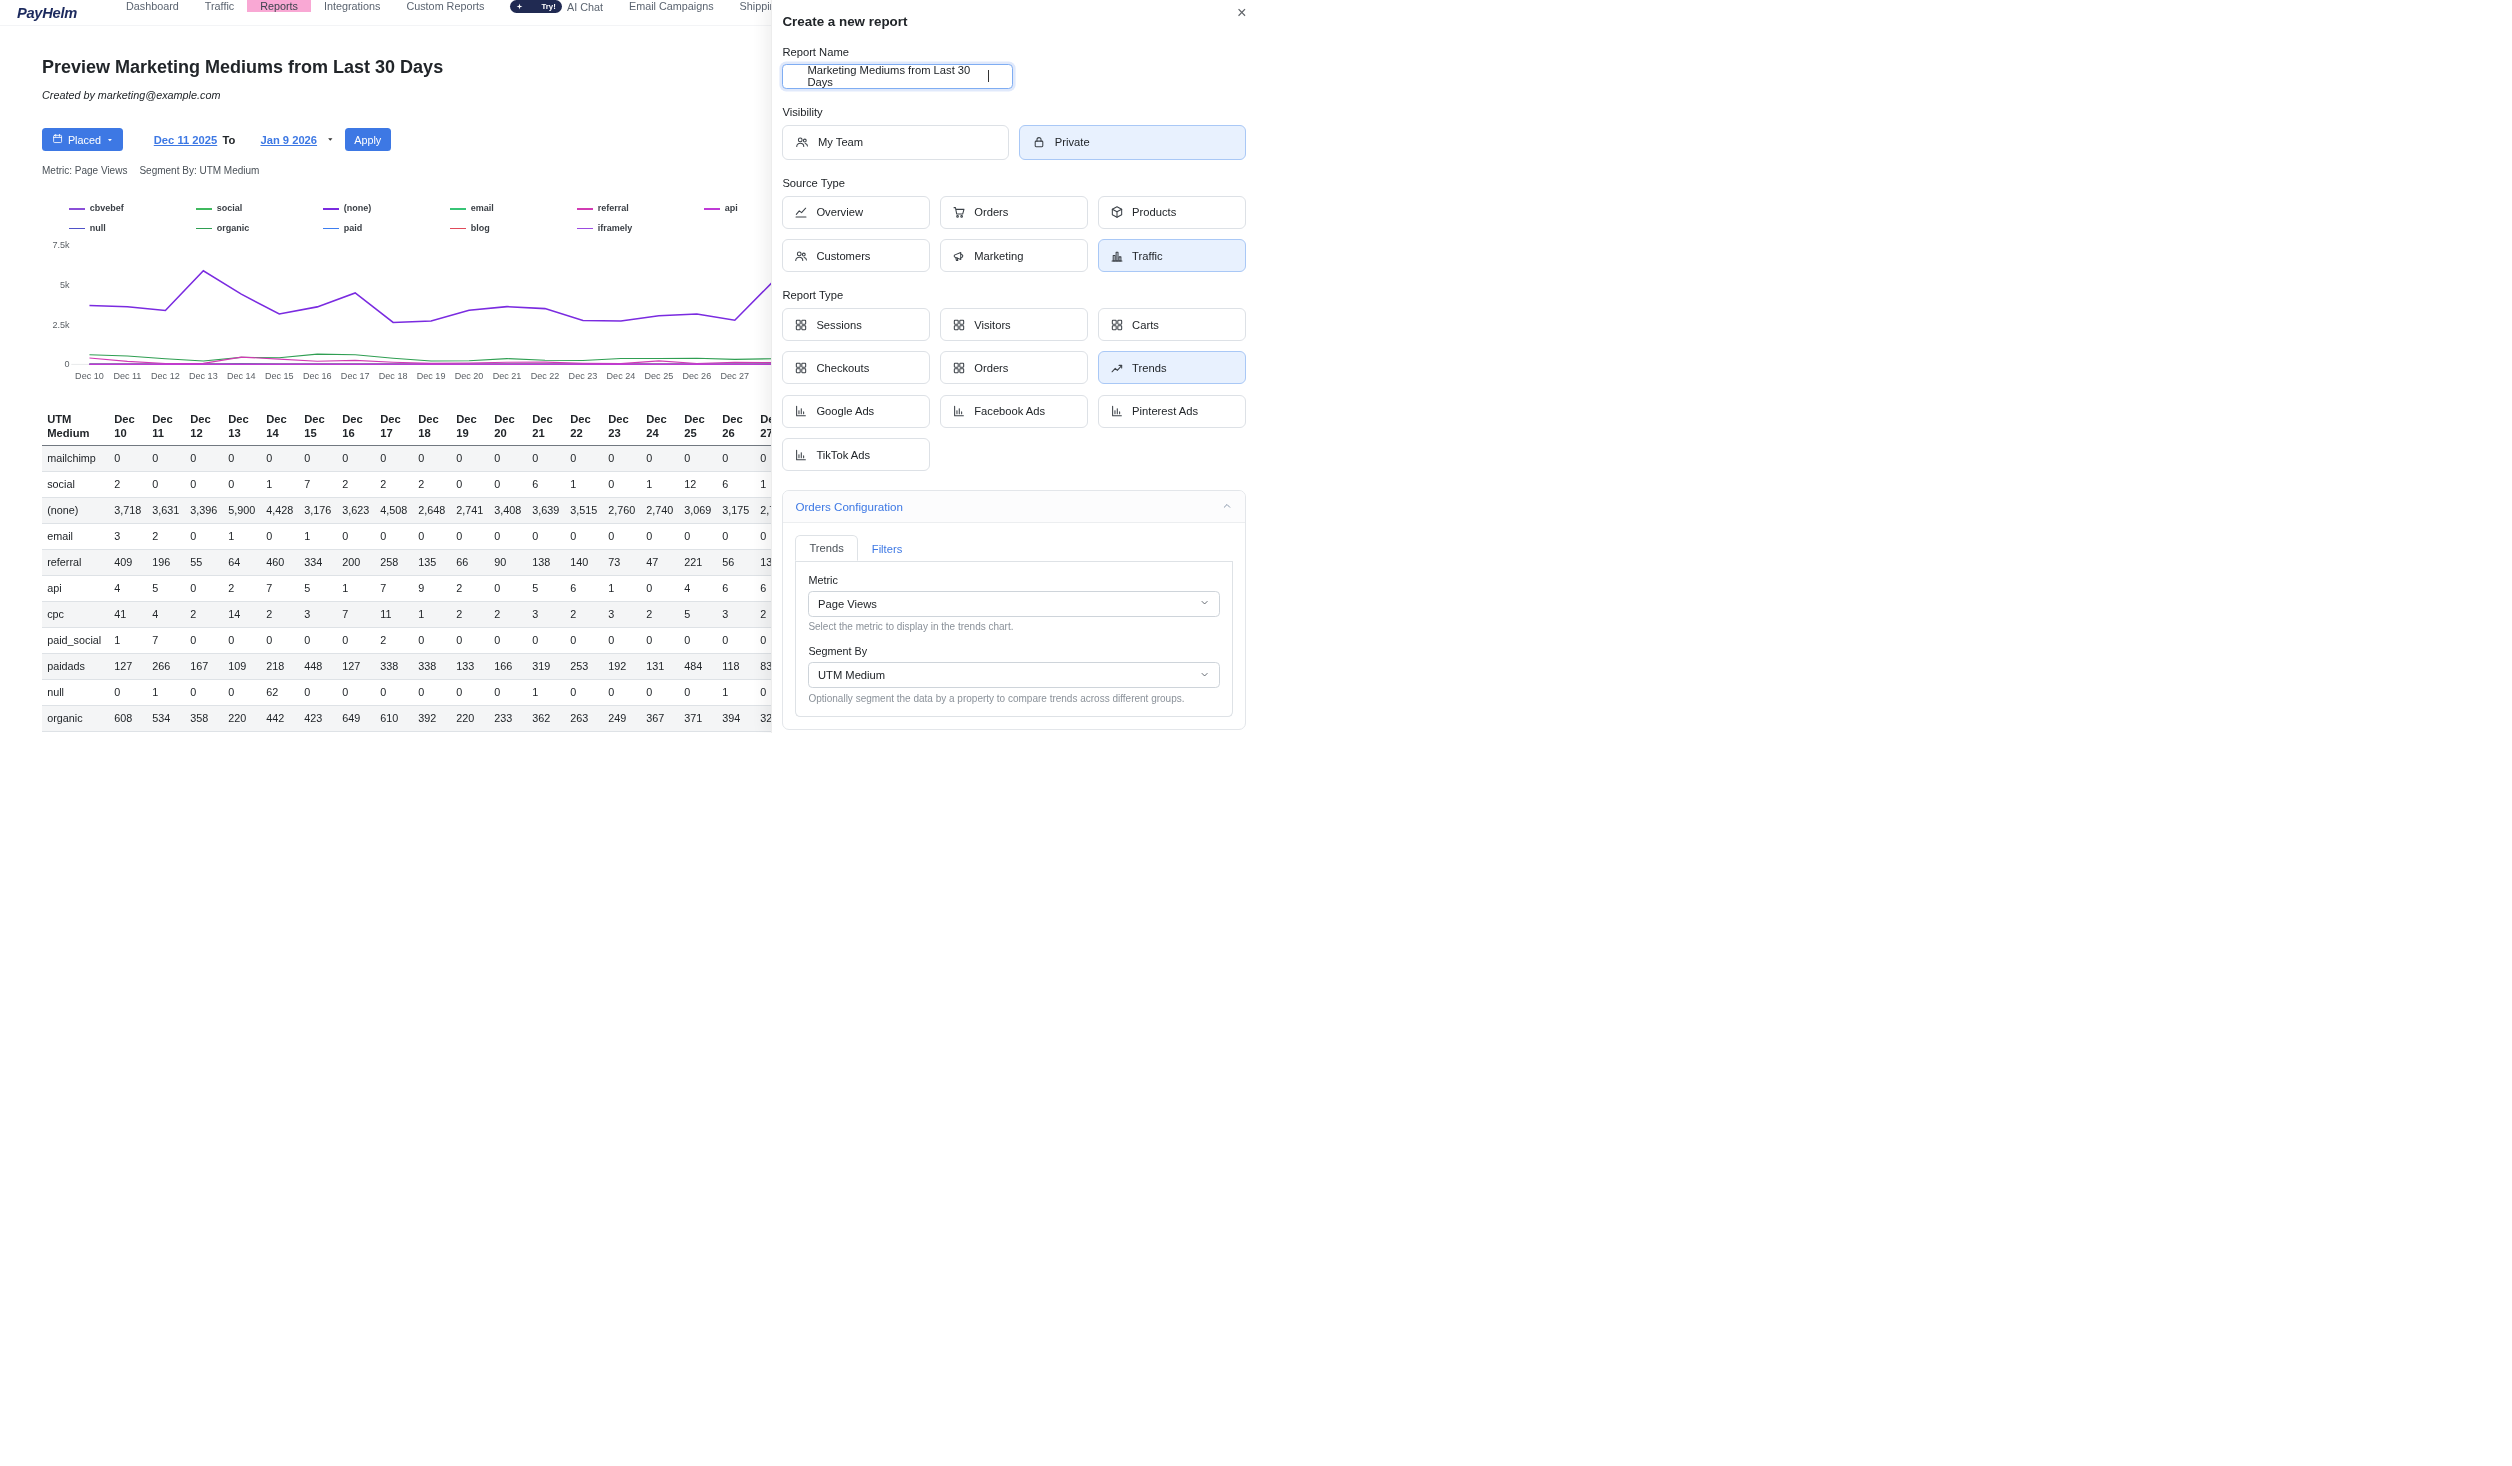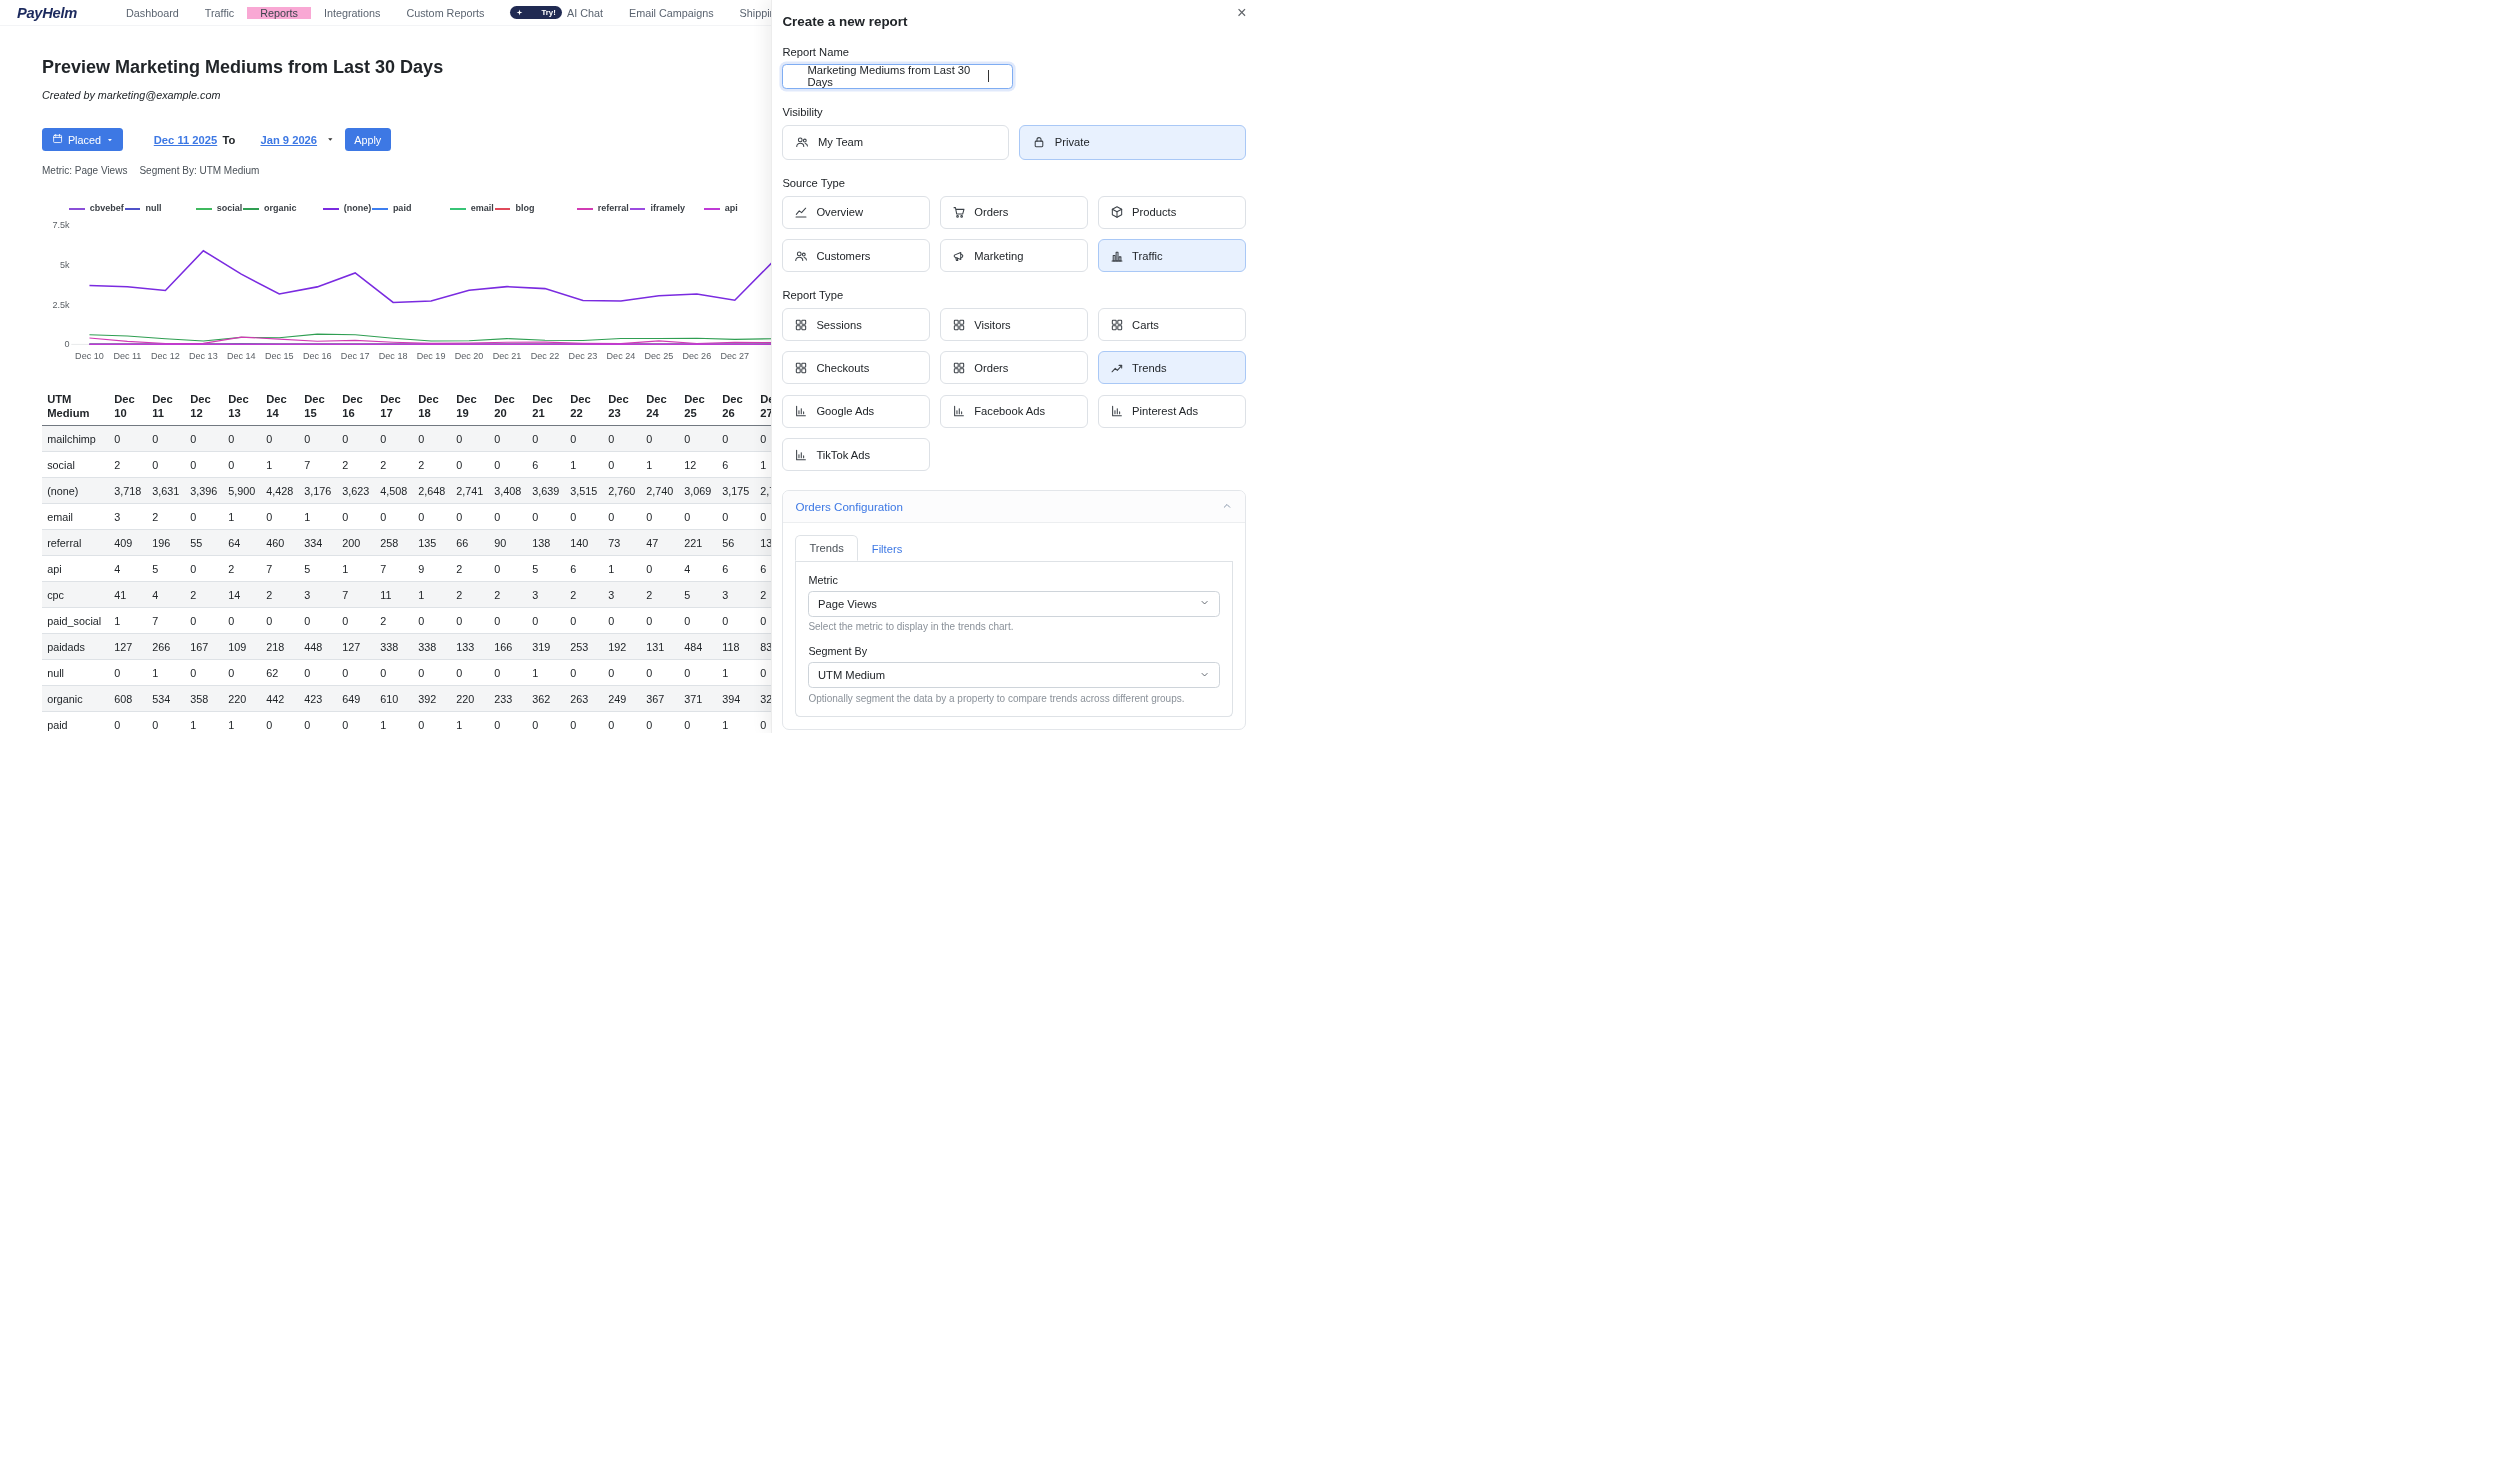--- a/index.html
+++ b/index.html
@@ -2,40 +2,40 @@
 <html style="font-size:14px"><head>
 <meta charset="utf-8">
 <style>
   *{margin:0;padding:0;box-sizing:border-box;}
   html,body{width:1256px;height:733px;overflow:hidden;background:#fff;
     font-family:"Liberation Sans",sans-serif;color:#212529;position:relative;}
 
   
   nav{height:26px;display:flex;align-items:stretch;padding-left:17px;background:#fff;border-bottom:0.9px solid #f3f4f6;}
   .logo{font-size:14.7px;font-weight:800;font-style:italic;color:#1c2a5e;align-self:center;margin-right:36px;letter-spacing:-0.3px;cursor:pointer;}
-  .nav-items{display:flex;align-items:center;}
+  .nav-items{display:flex;align-items:flex-start;}
   .nav-item{display:flex;align-items:center;gap:5.2px;padding:0 13px;font-size:10.8px;color:#5b6470;cursor:pointer;white-space:nowrap;}
   .nav-item.active{background:#f9a8d4;color:#3c434d;}
   .try-badge{display:inline-flex;align-items:center;gap:18px;background:#202a52;color:#fff;font-size:7.8px;font-weight:700;padding:2.2px 6px;border-radius:7.8px;}
 
   
   main{padding-left:42px;}
   h1{font-size:18px;font-weight:700;margin-top:31px;color:#212529;}
   .created-by{margin-top:11.2px;font-size:10.8px;font-style:italic;color:#212529;}
   .controls{display:flex;align-items:center;gap:10.4px;margin-top:27px;}
   .btn-primary{background:#3d78e4;color:#fff;border:none;border-radius:3.5px;height:23px;font-size:10.8px;
     display:inline-flex;align-items:center;gap:5.2px;padding:0 9.5px;cursor:pointer;font-family:inherit;}
   .daterange{display:flex;align-items:center;gap:5.2px;font-size:11.2px;font-weight:600;cursor:pointer;}
   .daterange a{color:#3d78e4;text-decoration:underline;padding-left:20px;}
   .daterange .joint{color:#212529;}
   .meta-line{margin-top:14px;font-size:10px;color:#4a5158;display:flex;gap:12px;}
 
   
   .legend{display:flex;margin-top:28px;margin-left:27px;}
-  .legend-col{width:127px;display:flex;gap:1px;}
+  .legend-col{width:127px;display:flex;flex-direction:column;gap:10px;}
   .legend-item{display:flex;align-items:center;gap:5.2px;font-size:9px;font-weight:700;color:#3a3f45;line-height:9.5px;}
   .sw{width:15.5px;height:1.7px;flex:none;}
   .chart{display:block;margin-top:1.7px;}
   .ct{font:10.5px "Liberation Sans",sans-serif;fill:#5c6166;}
 
   
   table{border-collapse:collapse;margin-top:22.4px;table-layout:fixed;width:751px;font-size:10.8px;}
   thead th{font-weight:700;text-align:left;vertical-align:top;padding:3.5px 5.2px 5.2px;line-height:14px;
     border-bottom:1.7px solid #717880;white-space:normal;font-size:11.2px;}
   tbody td{border-bottom:0.9px solid #dee2e6;padding:0 5.2px;height:26px;text-align:left;white-space:nowrap;overflow:hidden;}

